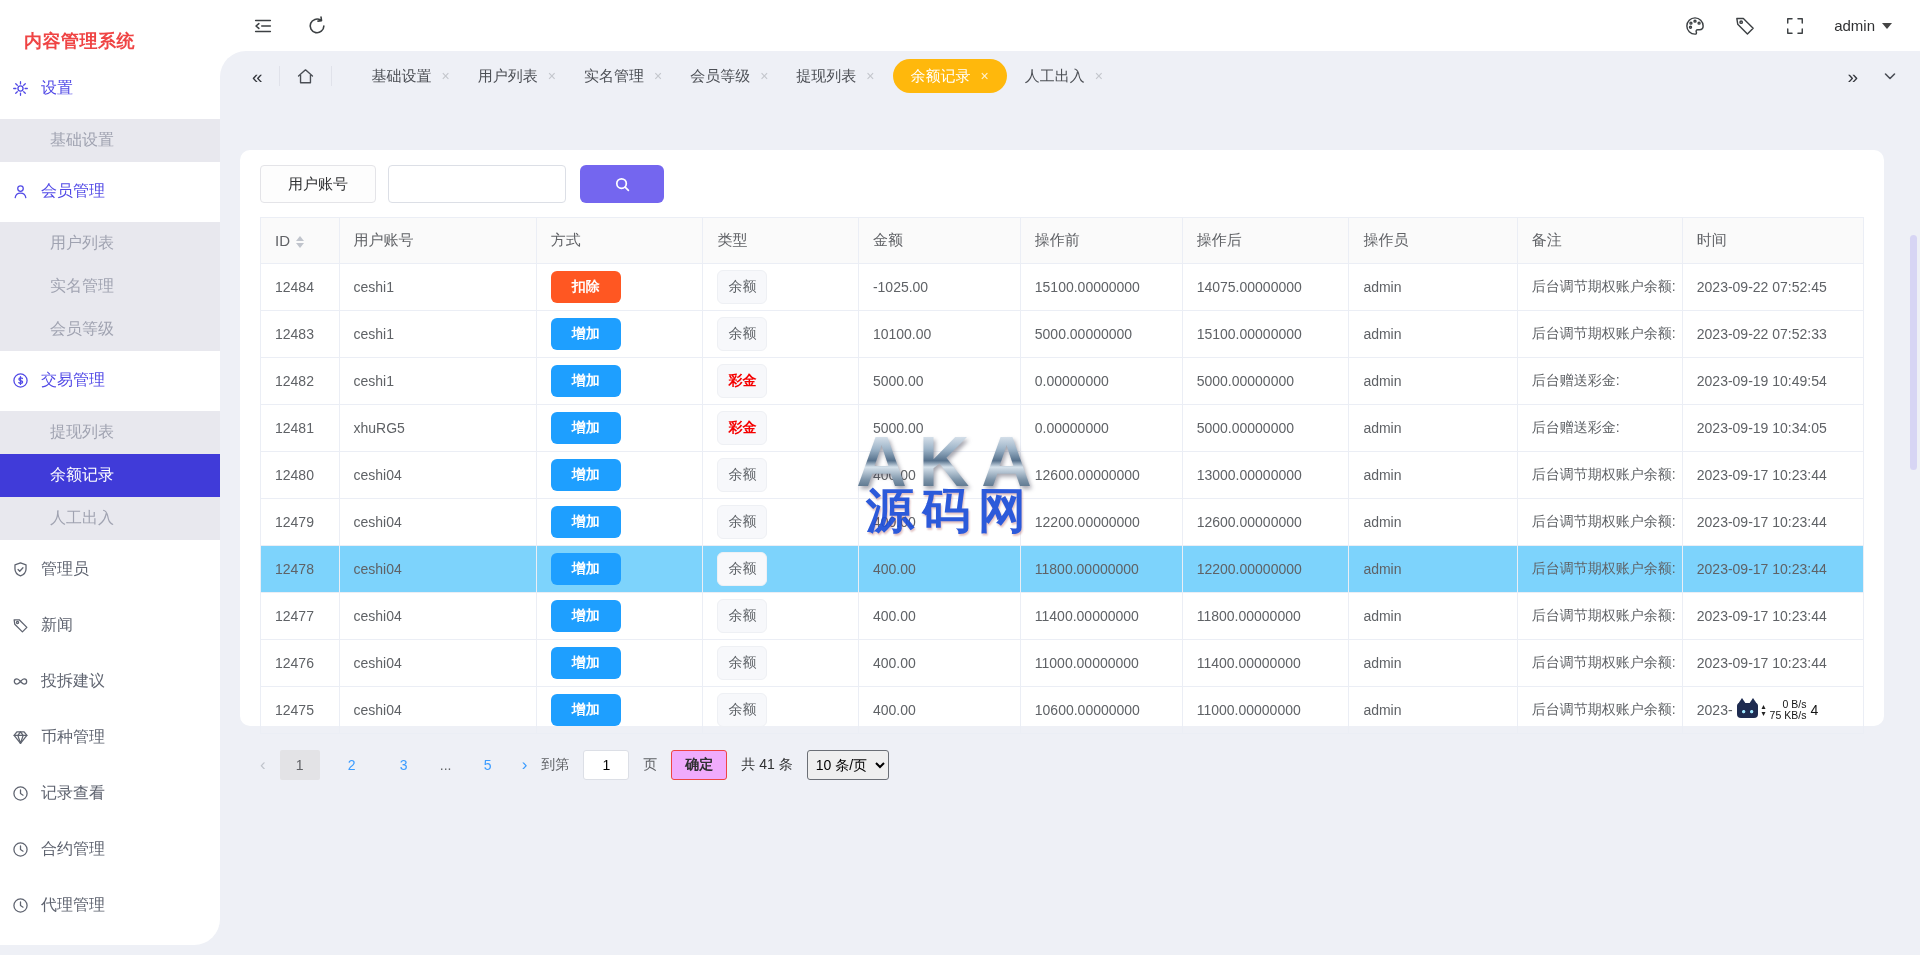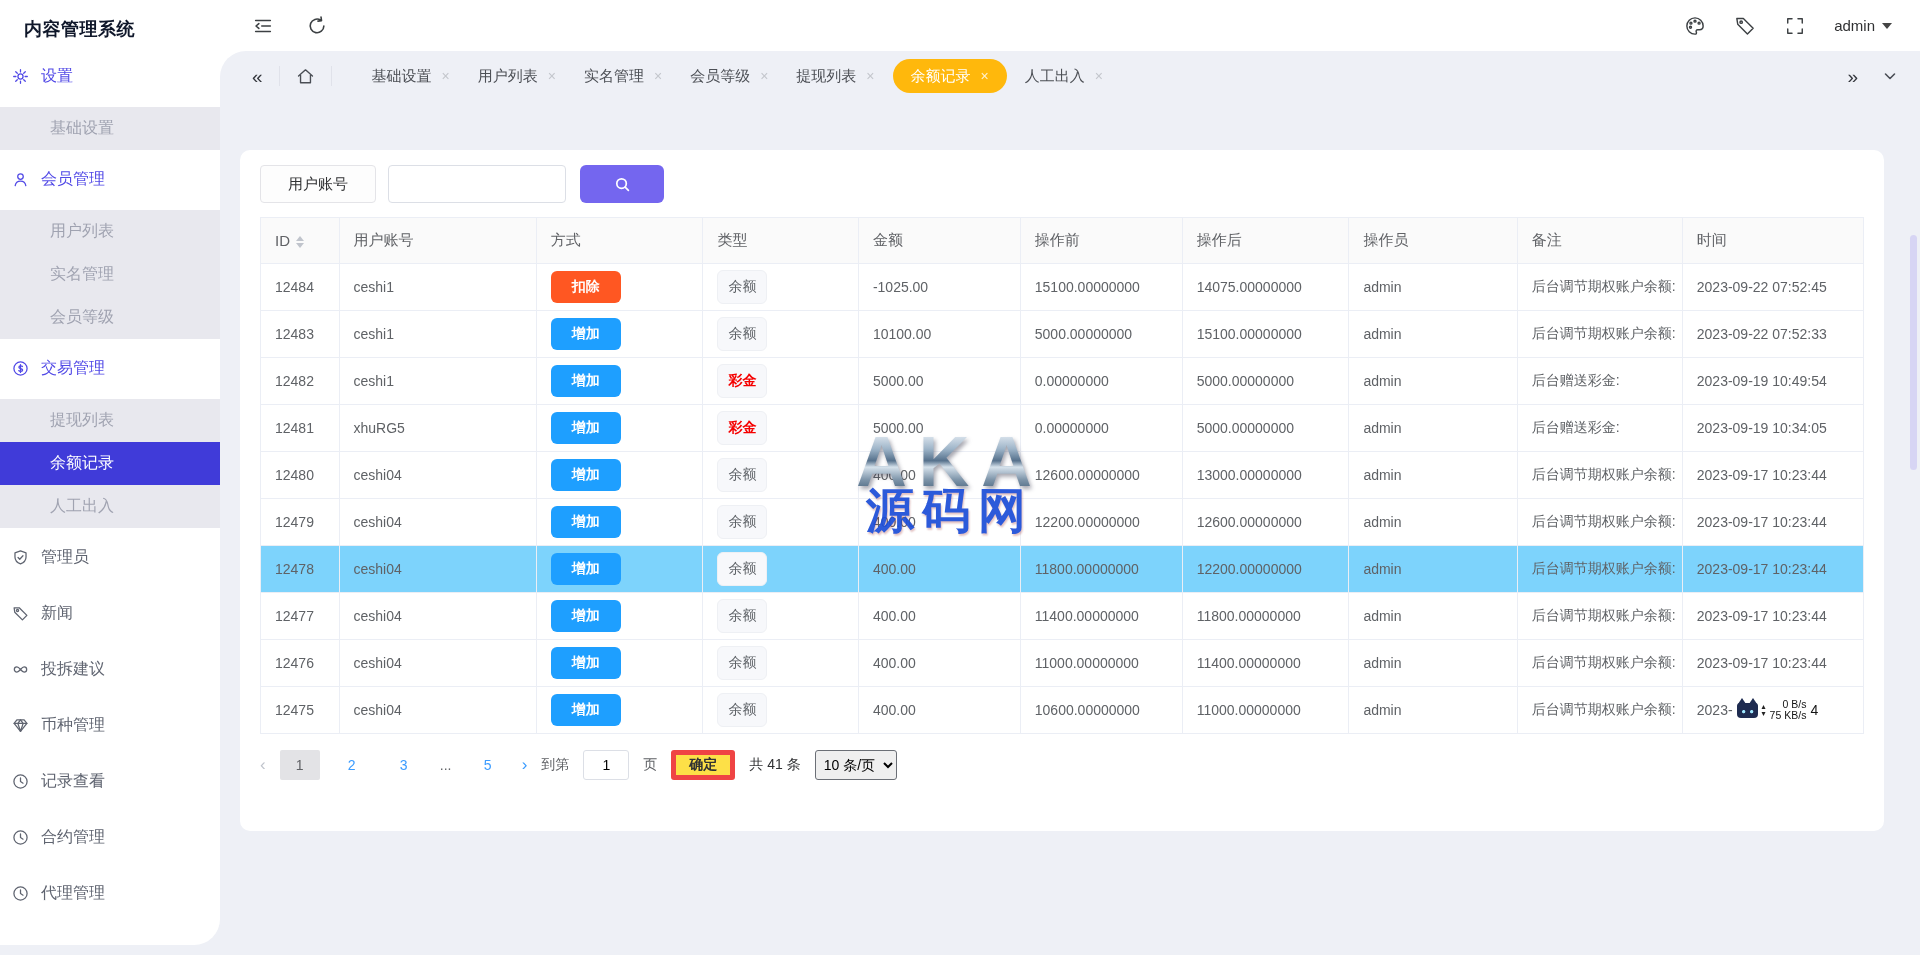--- a/index.html
+++ b/index.html
@@ -11,21 +11,21 @@
   .topbar-left { position:absolute; left:252px; top:0; height:51px; display:flex; align-items:center; gap:32px; }
   .topbar-right { position:absolute; right:28px; top:0; height:51px; display:flex; align-items:center; gap:28px; }
   .hicon { width:22px; height:22px; color:#3c4043; cursor:pointer; display:inline-flex; }
   .hicon svg { width:100%; height:100%; stroke:currentColor; fill:none; stroke-width:1.3; stroke-linecap:round; stroke-linejoin:round; }
   .admin-box { display:flex; align-items:center; gap:7px; font-size:15px; color:#303133; cursor:pointer; }
   .caret-down { width:0; height:0; border-left:5px solid transparent; border-right:5px solid transparent; border-top:6px solid #444; }
 
   
   .sidebar-bottom-bg { position:absolute; left:0; top:920px; width:220px; height:35px; background:#eef0f6; z-index:1; }
   .sidebar { position:absolute; left:0; top:0; width:220px; height:945px; background:#fff; z-index:4; border-bottom-right-radius:26px; }
-  .sb-title { padding:17px 0 0 24px; font-size:18px; font-weight:bold; color:#0f172a; letter-spacing:.5px; }
+  .sb-title { padding:17px 0 0 24px; font-size:18px; font-weight:bold; color:#ef4444; letter-spacing:.5px;margin-top:12px; }
   .sb-menu { margin-top:12px; }
   .sb-group { height:46px; display:flex; align-items:center; padding-left:12px; gap:12px; font-size:16px; color:#5f6470; cursor:pointer; }
   .sb-group.accent { color:#5149e6; }
   .sb-group + .sb-group { margin-top:10px; }
   .sb-icon { width:17px; height:17px; display:inline-flex; flex:none; }
   .sb-icon svg { width:100%; height:100%; stroke:currentColor; fill:none; stroke-width:1.2; stroke-linecap:round; stroke-linejoin:round; }
   .sb-sub-block { background:#e8e8ee; margin:8px 0 6px 0; }
   .sb-sub-item { height:43px; display:flex; align-items:center; padding-left:50px; font-size:16px; color:#a0a3b1; cursor:pointer; }
   .sb-sub-item.active { background:#403bd9; color:#fff; }
 
@@ -41,21 +41,21 @@
   .tab-list { display:flex; align-items:center; margin-left:14px; gap:8px; }
   .tab { display:flex; align-items:center; height:34px; padding:0 10px; font-size:15px; color:#4c4f55; cursor:pointer; border-radius:17px; }
   .tab .tab-close { margin-left:10px; color:#c3c6cc; font-size:14px; line-height:1; }
   .tab.active { background:#ffb80c; color:#fff; padding:0 18px; }
   .tab.active .tab-close { color:rgba(255,255,255,.8); }
   .tabbar-right { position:absolute; right:22px; top:0; height:50px; display:flex; align-items:center; gap:24px; }
   .chev-down-ic { width:16px; height:16px; color:#4a4e55; cursor:pointer; display:inline-flex; }
   .chev-down-ic svg { width:100%; height:100%; stroke:currentColor; fill:none; stroke-width:1.6; stroke-linecap:round; stroke-linejoin:round; }
 
   
-  .card { position:absolute; left:20px; right:36px; top:99px; height:681px; background:#fff; border-radius:10px; padding:0 20px; }
+  .card { position:absolute; left:20px; right:36px; top:99px; height:576px; background:#fff; border-radius:10px; padding:0 20px; }
   .filter-row { margin-top:15px; display:flex; align-items:center; }
   .field-btn { height:38px; padding:0 27px; background:#fdfdfd; border:1px solid #e4e4e8; border-radius:4px; font-size:15px; color:#303133; cursor:pointer; font-family:inherit; }
   .filter-input { height:38px; width:178px; margin-left:12px; border:1px solid #dcdfe6; border-radius:4px; padding:0 10px; font-size:15px; outline:none; font-family:inherit; }
   .search-btn { height:38px; width:84px; margin-left:14px; background:#7466ef; border:none; border-radius:6px; cursor:pointer; display:inline-flex; align-items:center; justify-content:center; }
   .search-btn svg { width:19px; height:19px; stroke:#fff; fill:none; stroke-width:1.8; stroke-linecap:round; }
 
   
   table.grid { width:100%; margin-top:14px; border-collapse:collapse; table-layout:fixed; }
   .grid th, .grid td { border:1px solid #ebeef5; text-align:left; padding:0 14px; overflow:hidden; white-space:nowrap; }
   .grid th { height:46px; background:#fafafa; font-weight:normal; font-size:15px; color:#606266; }
@@ -84,21 +84,21 @@
 
   
   .pager { margin-top:16px; display:flex; align-items:center; gap:14px; font-size:14px; color:#606266; }
   .pg-arrow { font-size:17px; color:#c0c4cc; cursor:pointer; }
   .pg-arrow.on { color:#3b9cff; }
   .pg-num { min-width:40px; height:30px; display:inline-flex; align-items:center; justify-content:center; cursor:pointer; border-radius:2px; }
   .pg-num.link { color:#3b9cff; }
   .pg-num.current { background:#e3e3e6; color:#606266; }
   .pg-num.ellipsis { color:#606266; cursor:default; min-width:20px; }
   .goto-input { width:46px; height:30px; border:1px solid #dcdfe6; border-radius:3px; text-align:center; font-size:14px; outline:none; font-family:inherit; }
-  .confirm-btn { height:30px; padding:0 13px; background:#fde047; border:5px solid #ef4444; border-radius:3px; font-size:14px; font-weight:bold; color:#303133; cursor:pointer; font-family:inherit; }
+  .confirm-btn { height:30px; padding:0 13px; background:#f0abfc; border:1px solid #ef4444; border-radius:3px; font-size:14px; font-weight:bold; color:#303133; cursor:pointer; font-family:inherit; }
   .total-label { color:#303133; }
   .size-select { height:30px; border:1px solid #6b6f76; border-radius:3px; font-size:14px; padding:0 4px; font-family:inherit; }
 
   
   .watermark { position:absolute; left:818px; top:430px; width:264px; text-align:center; z-index:30; pointer-events:none; }
   .wm-aka { font-size:70px; font-weight:900; letter-spacing:12px; line-height:64px;
             background:linear-gradient(180deg,#f4f8fc 0%,#9db4c8 30%,#56718c 48%,#d6e2ec 58%,#7c93a8 78%,#3e5a74 100%);
             -webkit-background-clip:text; background-clip:text; color:transparent;
             filter:drop-shadow(2px 3px 2px rgba(60,60,80,.45)); }
   .wm-ymw { margin-top:-8px; font-size:48px; font-weight:900; letter-spacing:8px; color:#1d4ed8; opacity:.93; line-height:50px;

